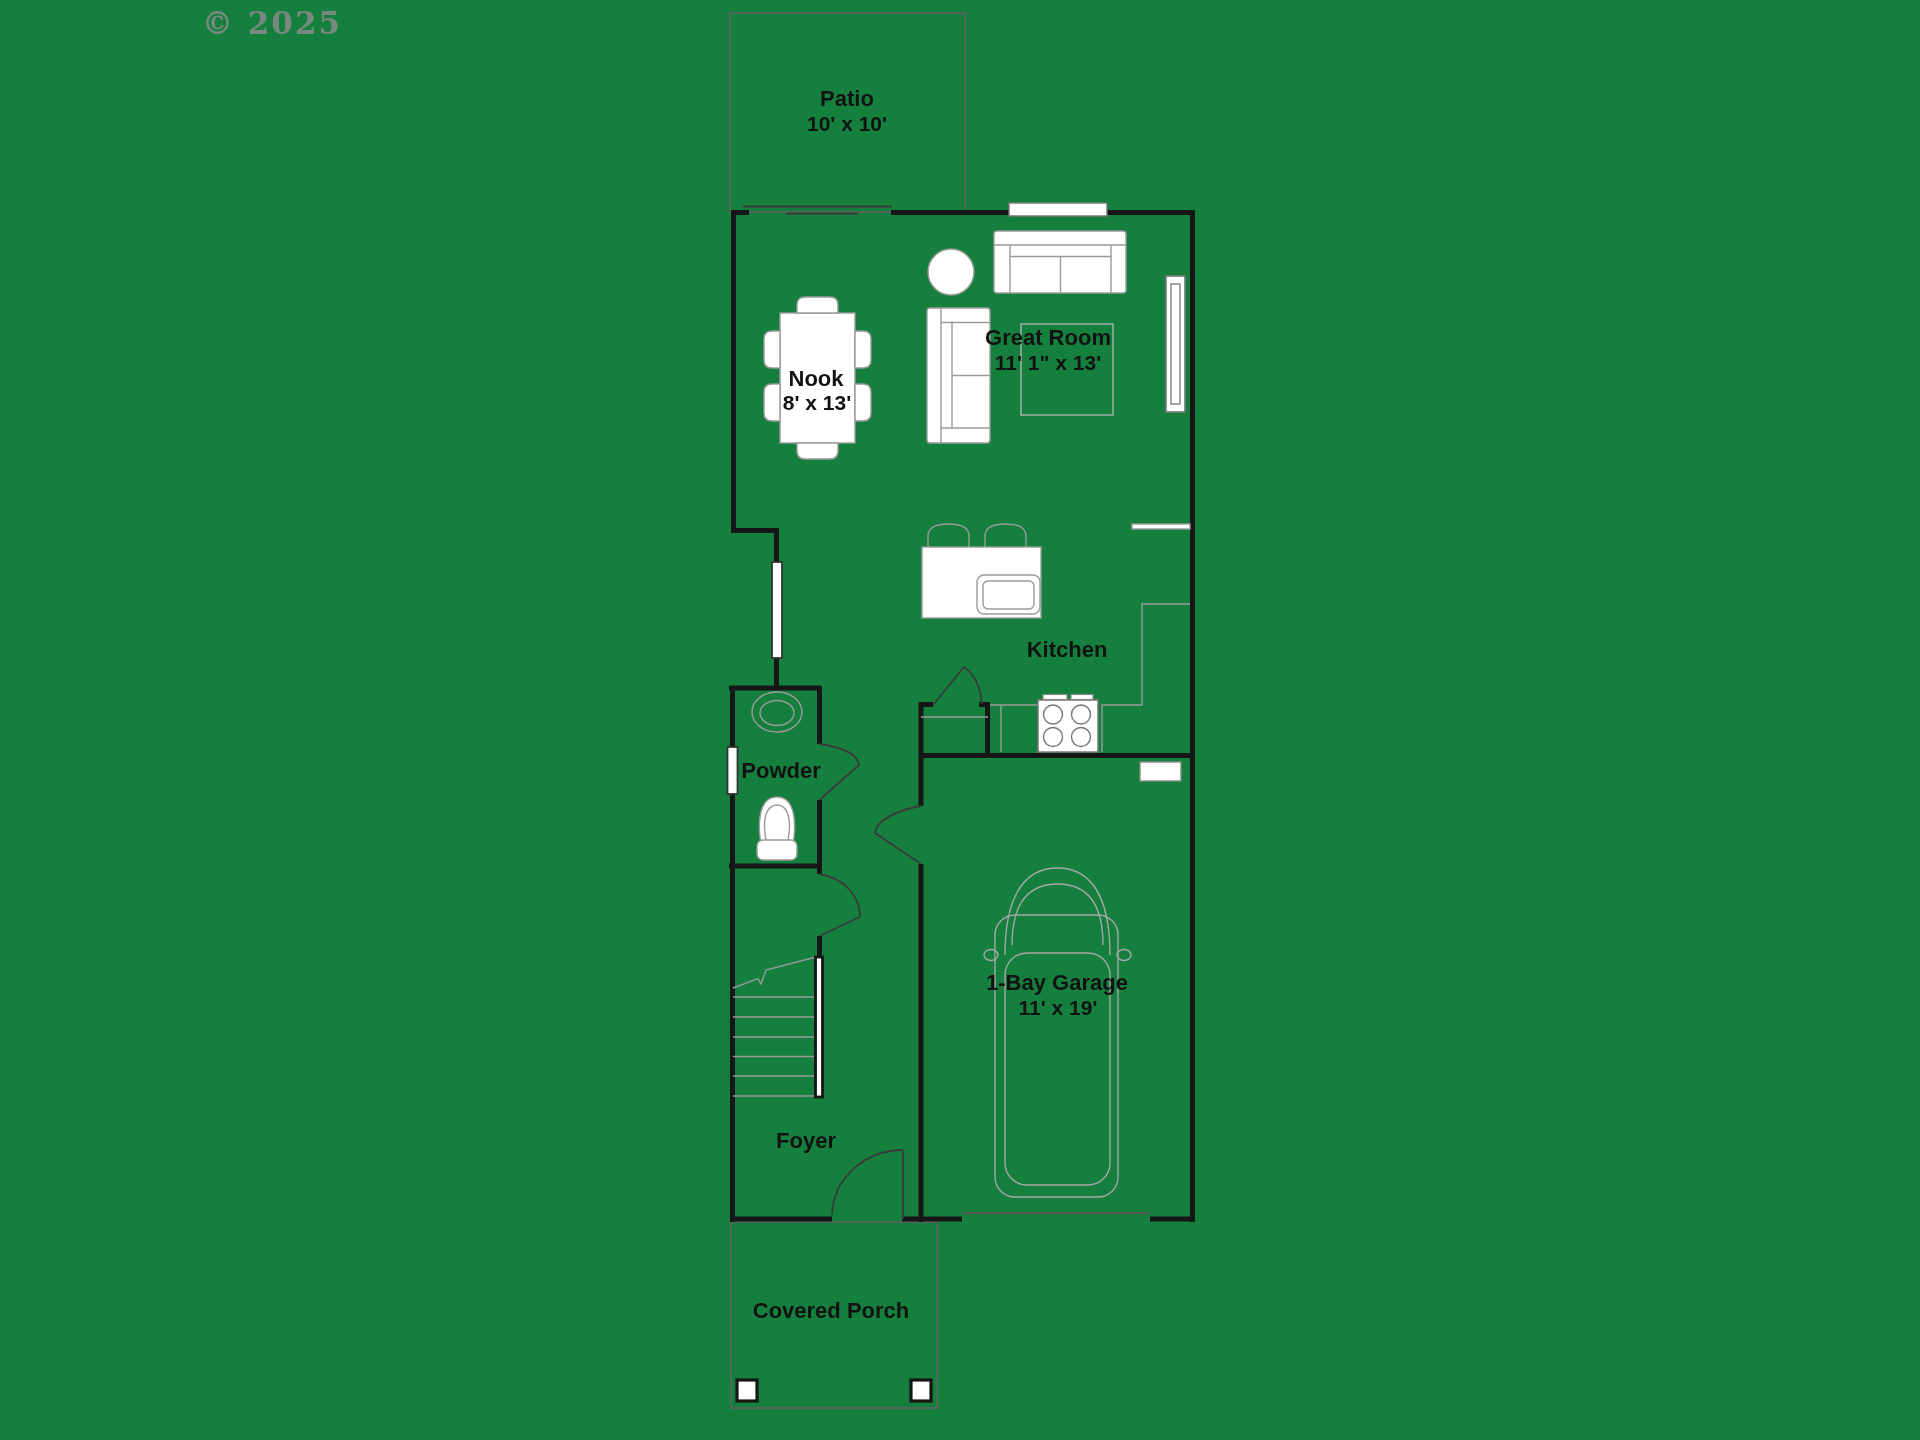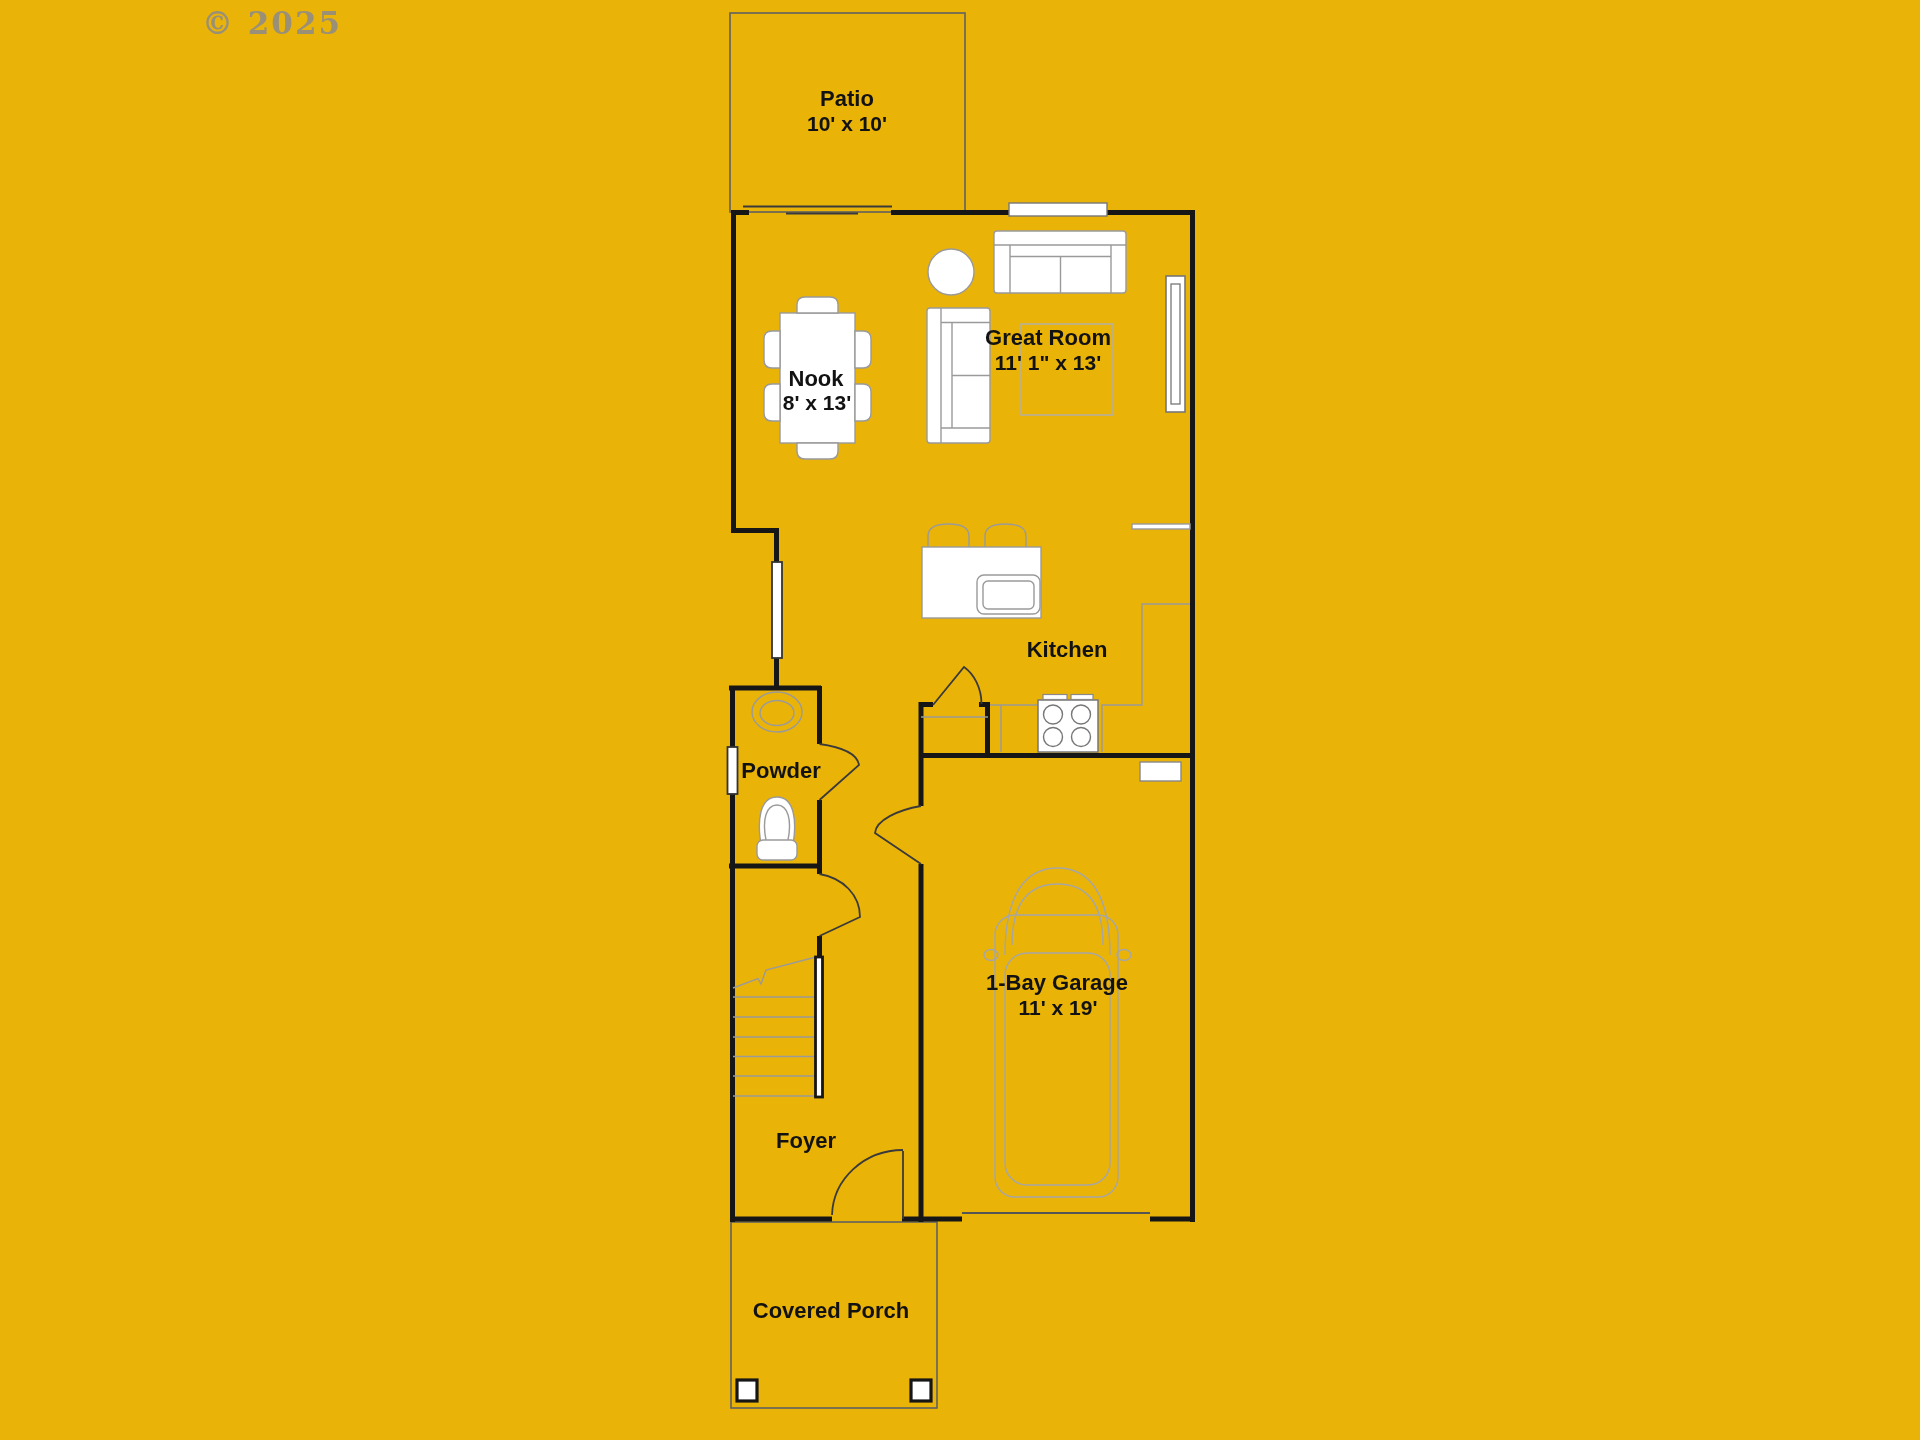--- a/index.html
+++ b/index.html
@@ -1,16 +1,16 @@
 <!DOCTYPE html>
 <html><head>
 <meta charset="utf-8">
 <style>
   html,body{margin:0;padding:0;background:#ffffff;}
-  .stage{position:relative;width:1920px;height:1440px;background:#eab308;overflow:hidden;}
+  .stage{position:relative;width:1920px;height:1440px;background:#15803d;overflow:hidden;}
   svg{position:absolute;left:0;top:0;}
   text{font-family:"Liberation Sans",sans-serif;font-weight:bold;fill:#121212;}
   .room-name{font-size:22px;}
   .room-dim{font-size:21px;}
   .watermark{font-family:"DejaVu Serif",serif;font-size:31px;font-weight:bold;fill:#8b8b8b;opacity:.85;letter-spacing:2px;}
   .wall{stroke:#161616;stroke-width:5;fill:none;stroke-linecap:butt;}
   .thinline{stroke:#616161;stroke-width:1.6;fill:none;}
   .furn{stroke:#9a9a9a;stroke-width:1.4;fill:#ffffff;}
   .furnline{stroke:#9a9a9a;stroke-width:1.4;fill:none;}
   .doorline{stroke:#3a3a3a;stroke-width:1.8;fill:none;}

